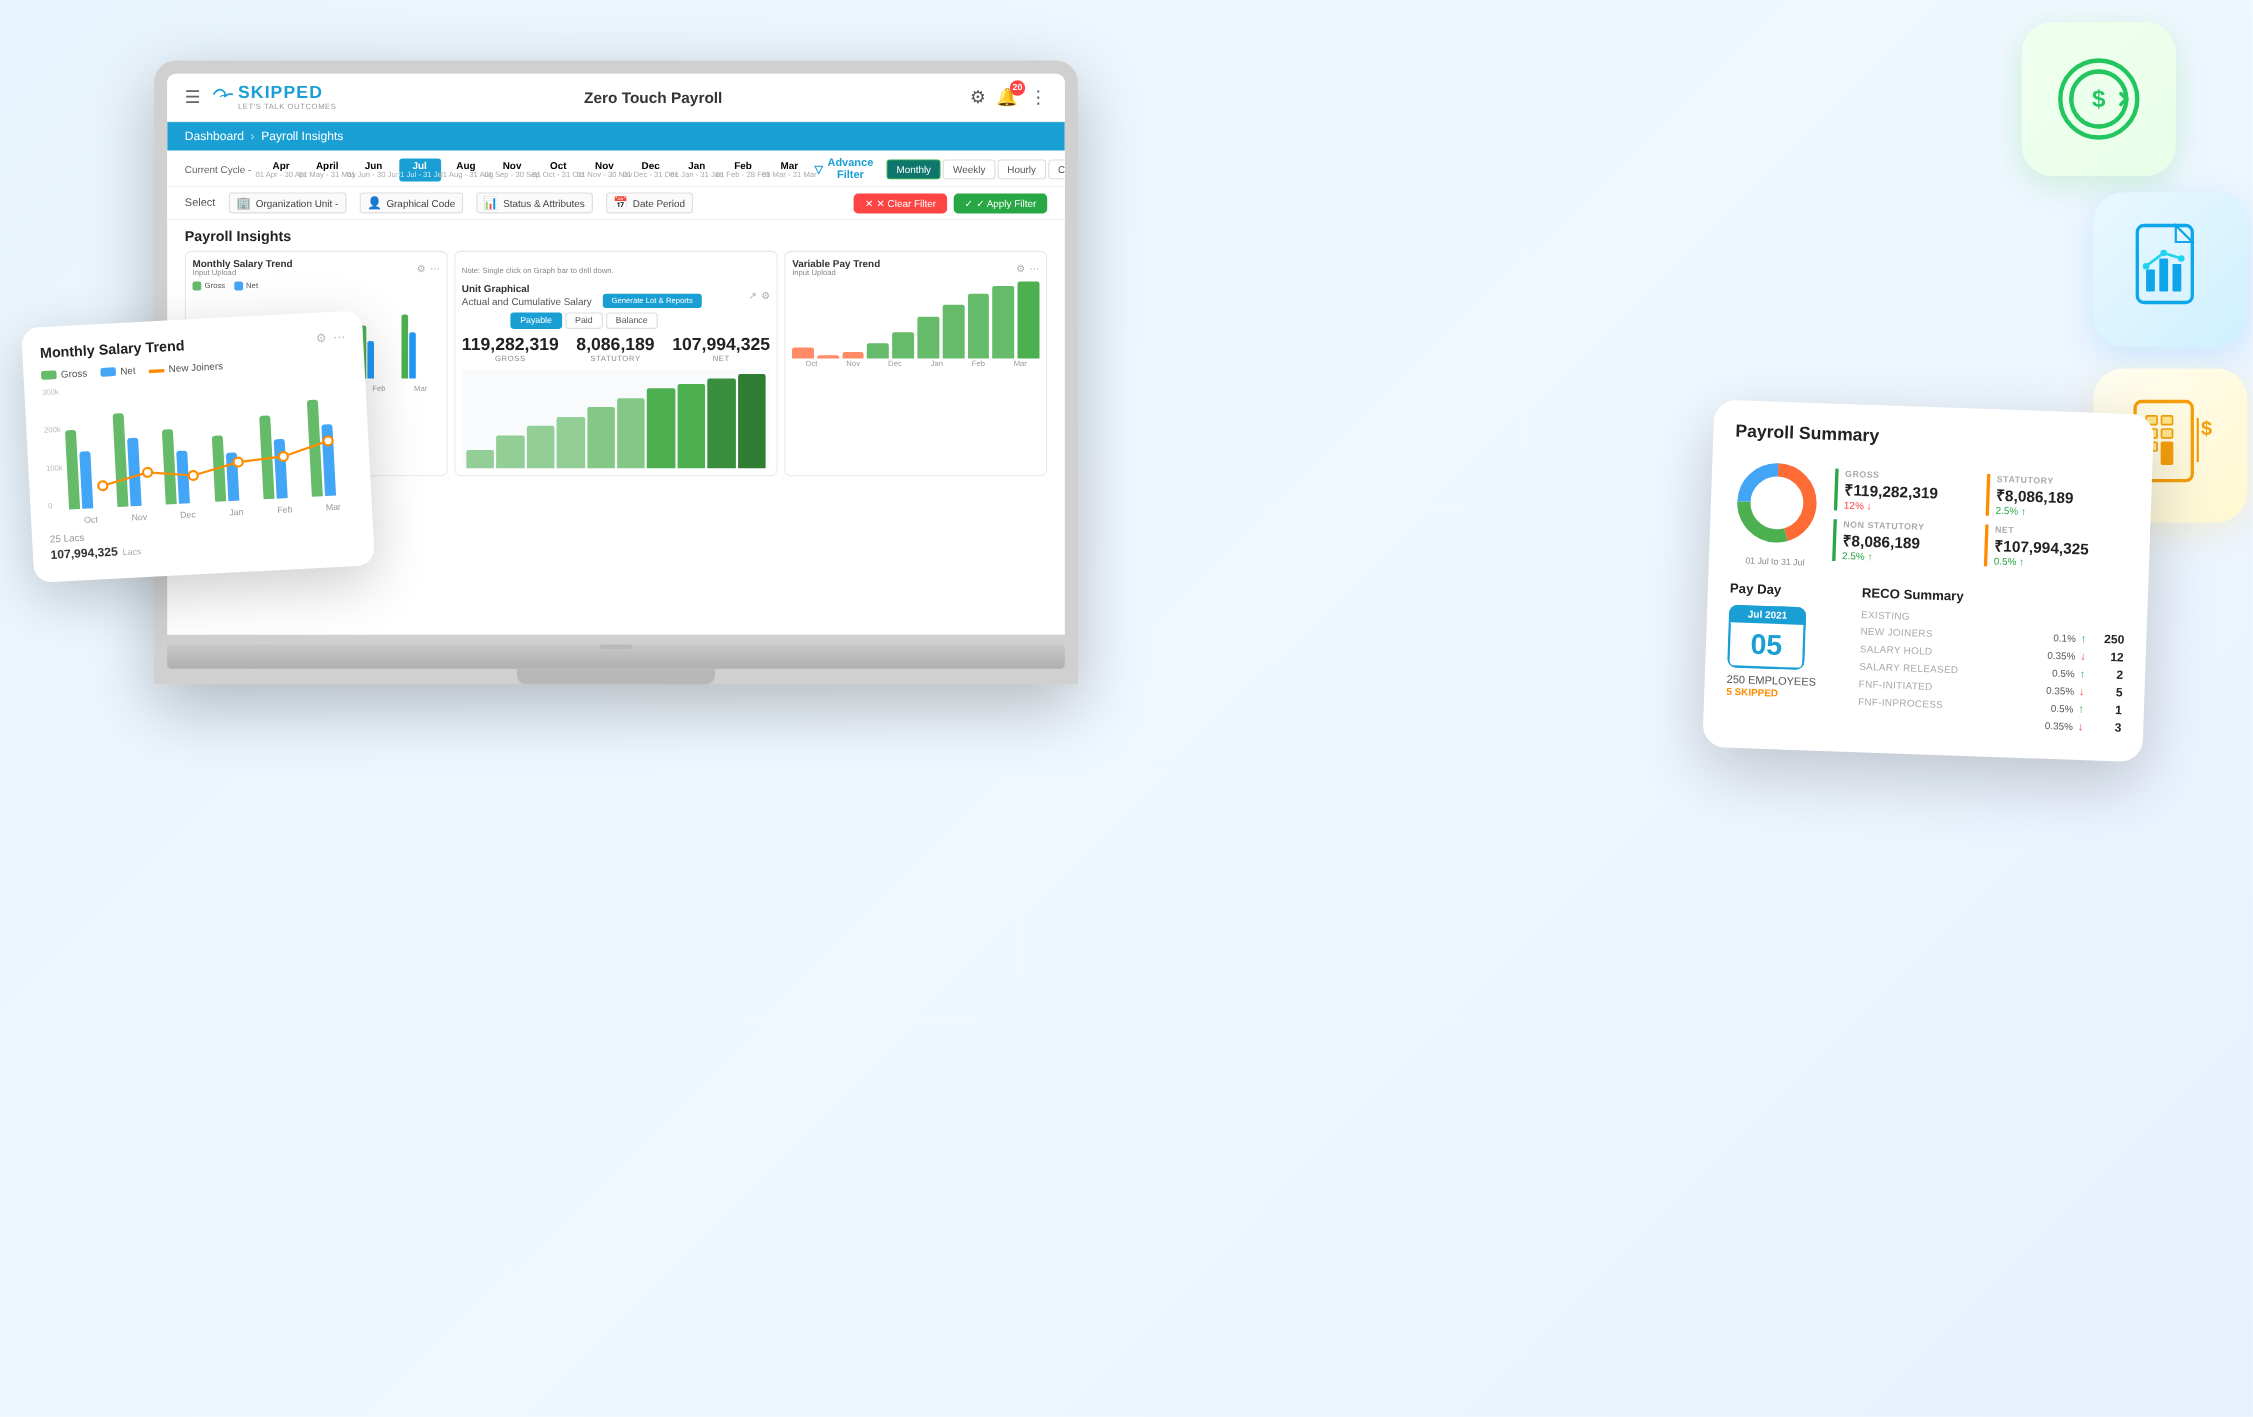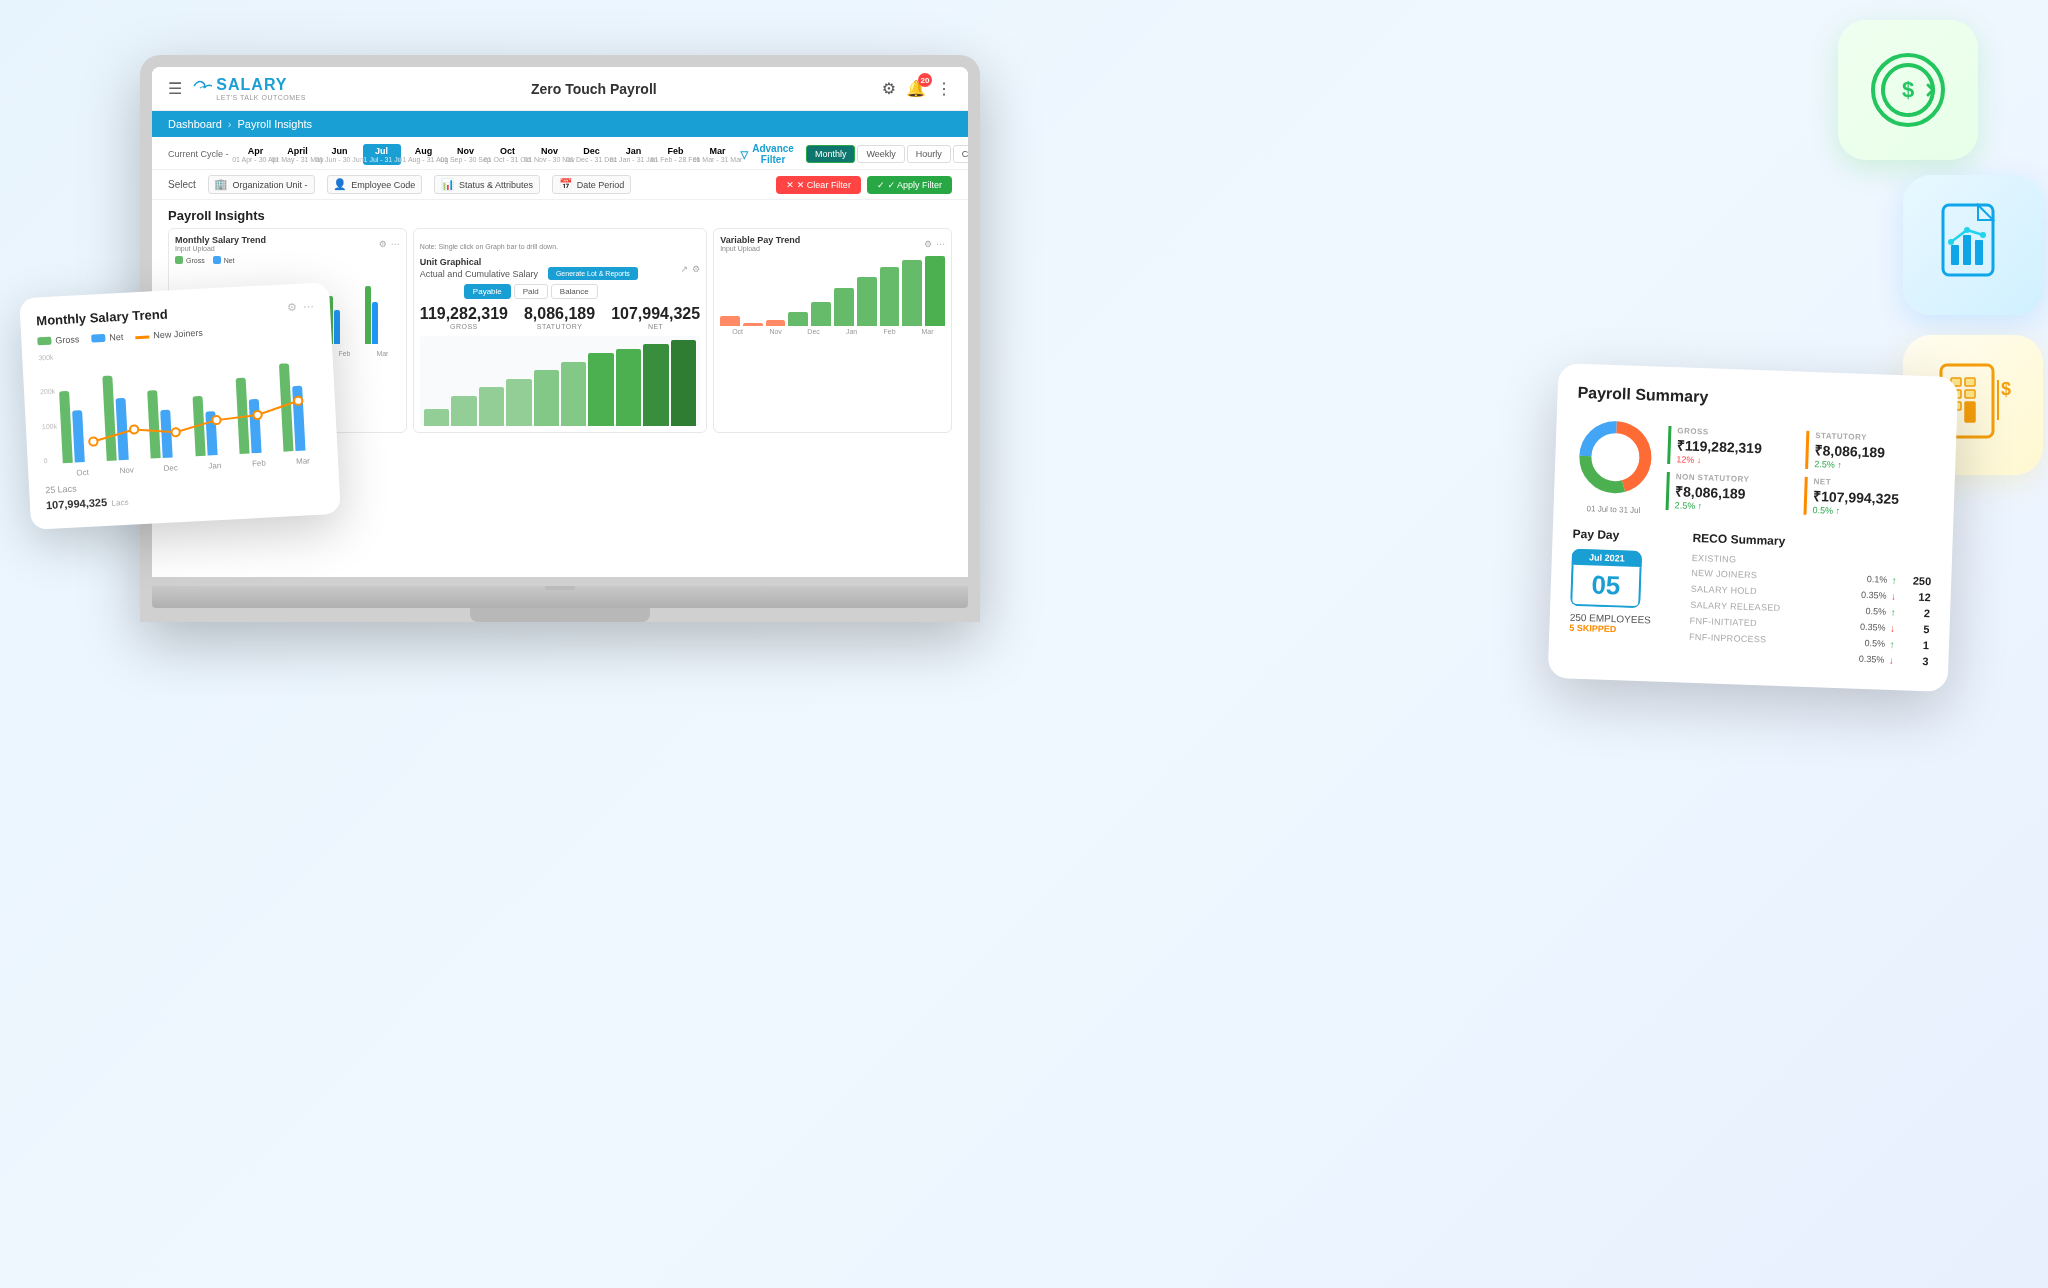--- a/index.html
+++ b/index.html
@@ -866,21 +866,21 @@
         <div class="app-header">
           <span class="hamburger-icon">☰</span>
           <div class="logo-area">
             <span class="logo-bird">
               <svg width="20" height="16" viewBox="0 0 20 16" fill="none">
                 <path d="M2 8 Q6 2 10 4 Q14 6 12 10 Q16 6 20 8" stroke="#1a9fd4" stroke-width="1.5" fill="none"></path>
                 <path d="M8 10 Q10 8 14 9" stroke="#1a9fd4" stroke-width="1" fill="none"></path>
               </svg>
             </span>
             <div>
-              <span class="logo-text">SALARY</span>
+              <span class="logo-text">SKIPPED</span>
               <span class="logo-sub">LET'S TALK OUTCOMES</span>
             </div>
           </div>
           <div class="header-title">Zero Touch Payroll</div>
           <div class="header-icons">
             <span class="header-icon">⚙</span>
             <div class="notif-badge">
               <span class="header-icon">🔔</span>
               <span class="badge-count">20</span>
             </div>
@@ -957,21 +957,21 @@
         </div>
 
         <div class="filter-row">
           <span class="filter-select-label">Select</span>
           <div class="filter-item">
             <span class="filter-item-icon">🏢</span>
             <span>Organization Unit -</span>
           </div>
           <div class="filter-item">
             <span class="filter-item-icon">👤</span>
-            <span>Employee Code</span>
+            <span>Graphical Code</span>
           </div>
           <div class="filter-item">
             <span class="filter-item-icon">📊</span>
             <span>Status &amp; Attributes</span>
           </div>
           <div class="filter-item">
             <span class="filter-item-icon">📅</span>
             <span>Date Period</span>
           </div>
           <div class="filter-actions">

